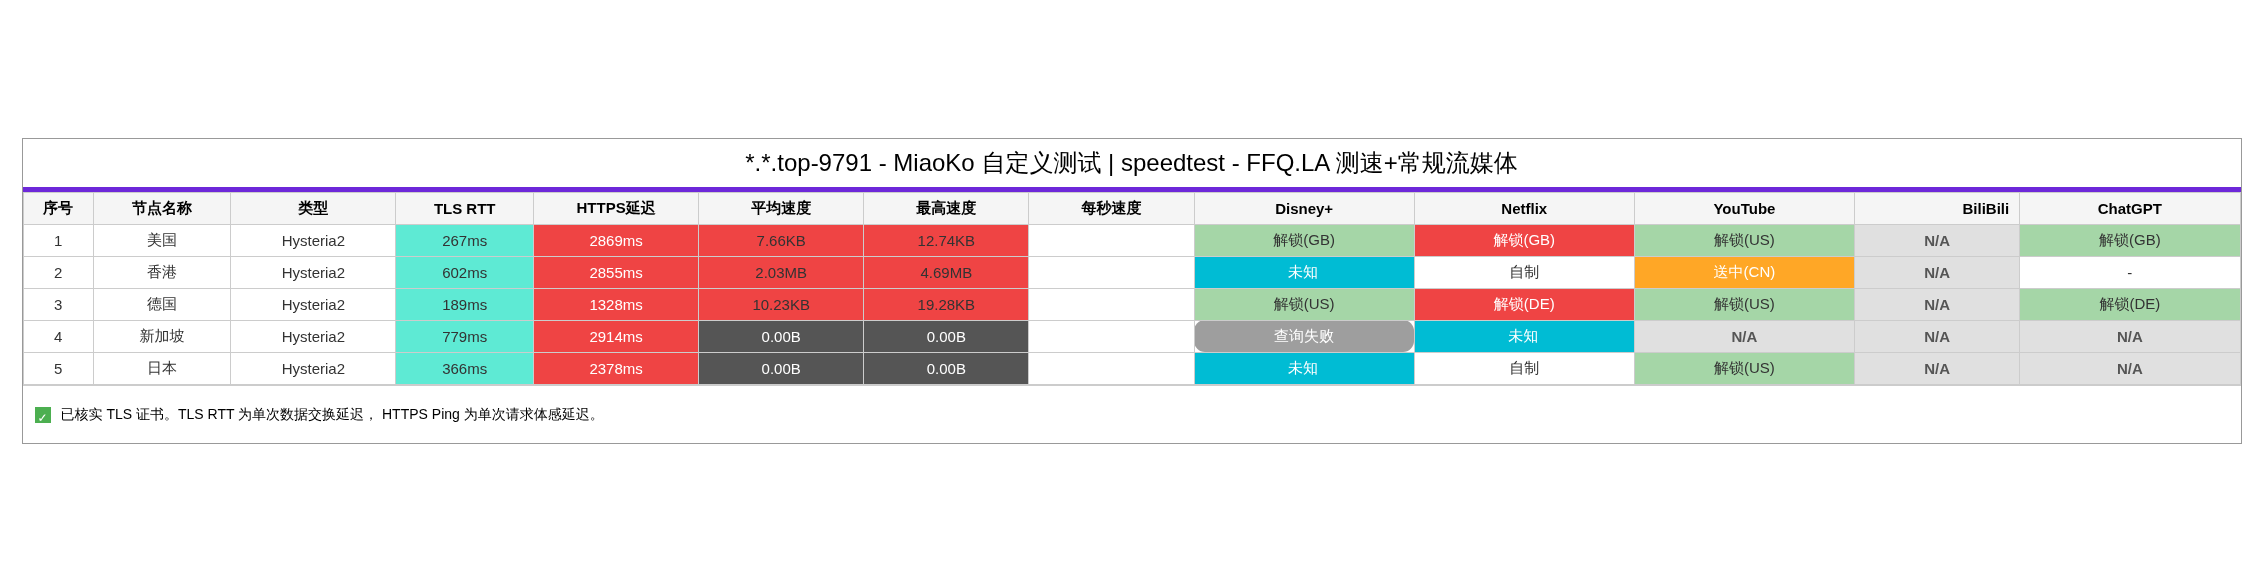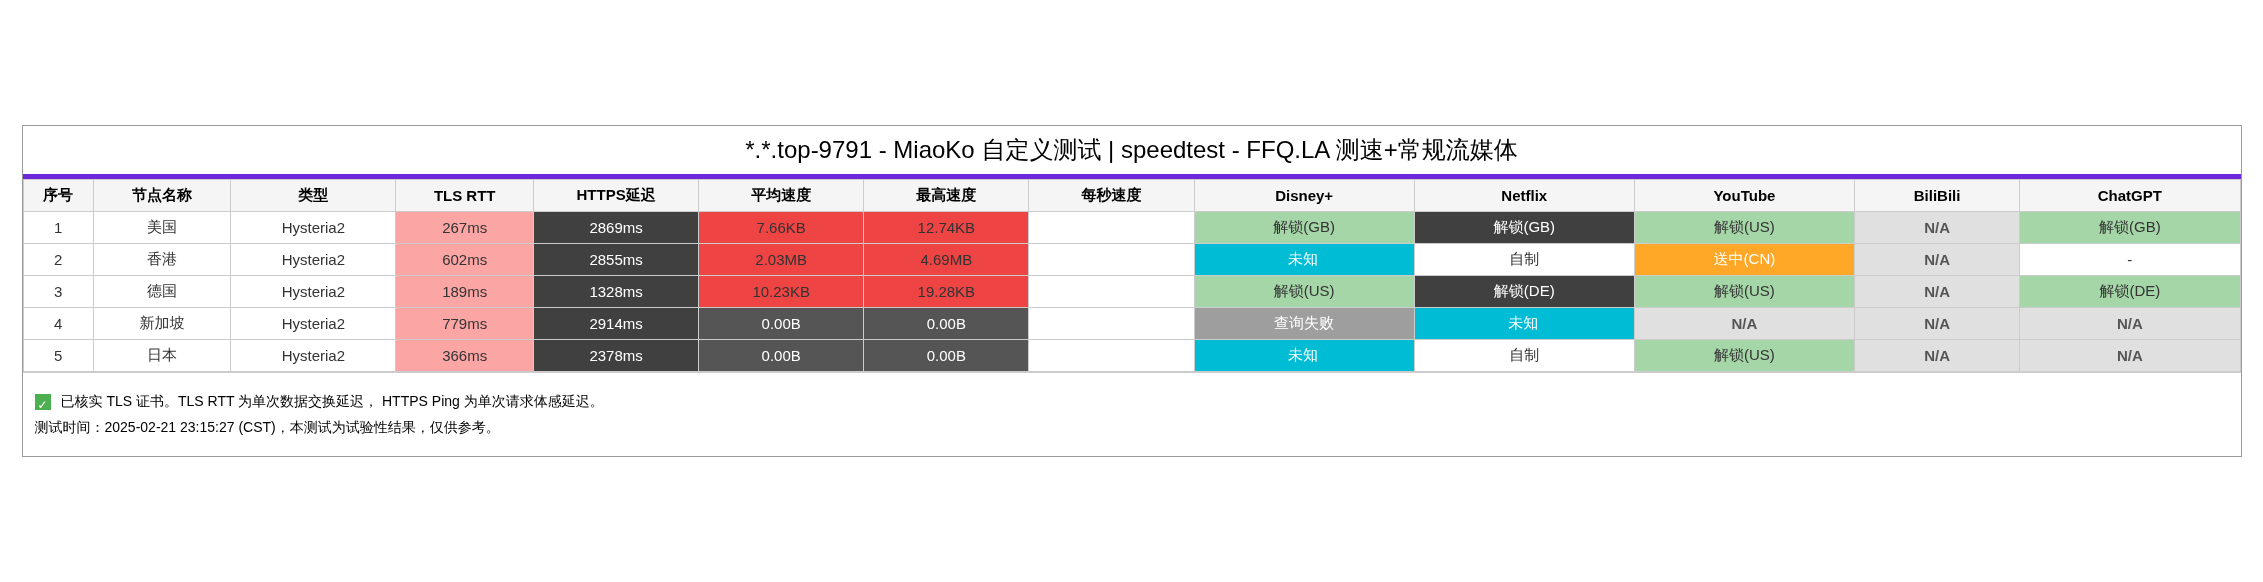--- a/index.html
+++ b/index.html
@@ -48,33 +48,33 @@
     .td-name { width: 100px; }
     .td-type { width: 120px; }
     .td-tls { width: 100px; }
     .td-https { width: 120px; }
     .td-avg { width: 120px; }
     .td-max { width: 120px; }
     .td-per { width: 120px; margin-top: 24px; }
     .td-disney { width: 160px; }
     .td-netflix { width: 160px; margin-left: 11px; }
     .td-youtube { width: 160px; }
-    .td-bilibili { width: 120px; }
+    .td-bilibili { width: 120px; text-align: right; }
     .td-chatgpt { width: 160px; }
 
-    .green-cell { background: #404040; color: #fff; }
+    .green-cell { background: #ef4444; color: #fff; }
     .light-green-cell { background: #a5d6a7; color: #333; }
     .salmon-cell { background: #ef4444; color: #333; }
     .dark-cell { background: #555; color: #fff; }
     .cyan-cell { background: #00bcd4; color: #fff; padding-left: 8px; }
     .yellow-orange-cell { background: #ffa726; color: #fff; }
-    .gray-cell { background: #9e9e9e; color: #fff; }
+    .gray-cell { background: #9e9e9e; color: #fff; border-radius: 11px; }
     .na-cell { background: #e0e0e0; color: #555; font-weight: bold; }
     .plain-cell { background: #fff; color: #333; }
-    .tls-green { background: #fca5a5; color: #333; text-align: center; }
+    .tls-green { background: #5eead4; color: #333; text-align: center; }
 
     .footer-row {
       padding: 16px 12px;
       font-size: 14px;
       line-height: 1.8;
       border-top: 1px solid #ccc;
     }
     .footer-line {
       display: flex;
       align-items: center;
@@ -200,17 +200,14 @@
           <td class="na-cell">N/A</td>
           <td class="na-cell">N/A</td>
         </tr>
       </tbody>
   </table>
   <div class="footer-row">
     <div class="footer-line">
       <span class="checkbox-checked"></span>
       <span>已核实 TLS 证书。TLS RTT 为单次数据交换延迟，  HTTPS Ping 为单次请求体感延迟。</span>
     </div>
-    <div>
-      <span>测试时间：2025-02-21 23:15:27 (CST)，本测试为试验性结果，仅供参考。</span>
-    </div>
   </div>
 </div>
 
 </body></html>

